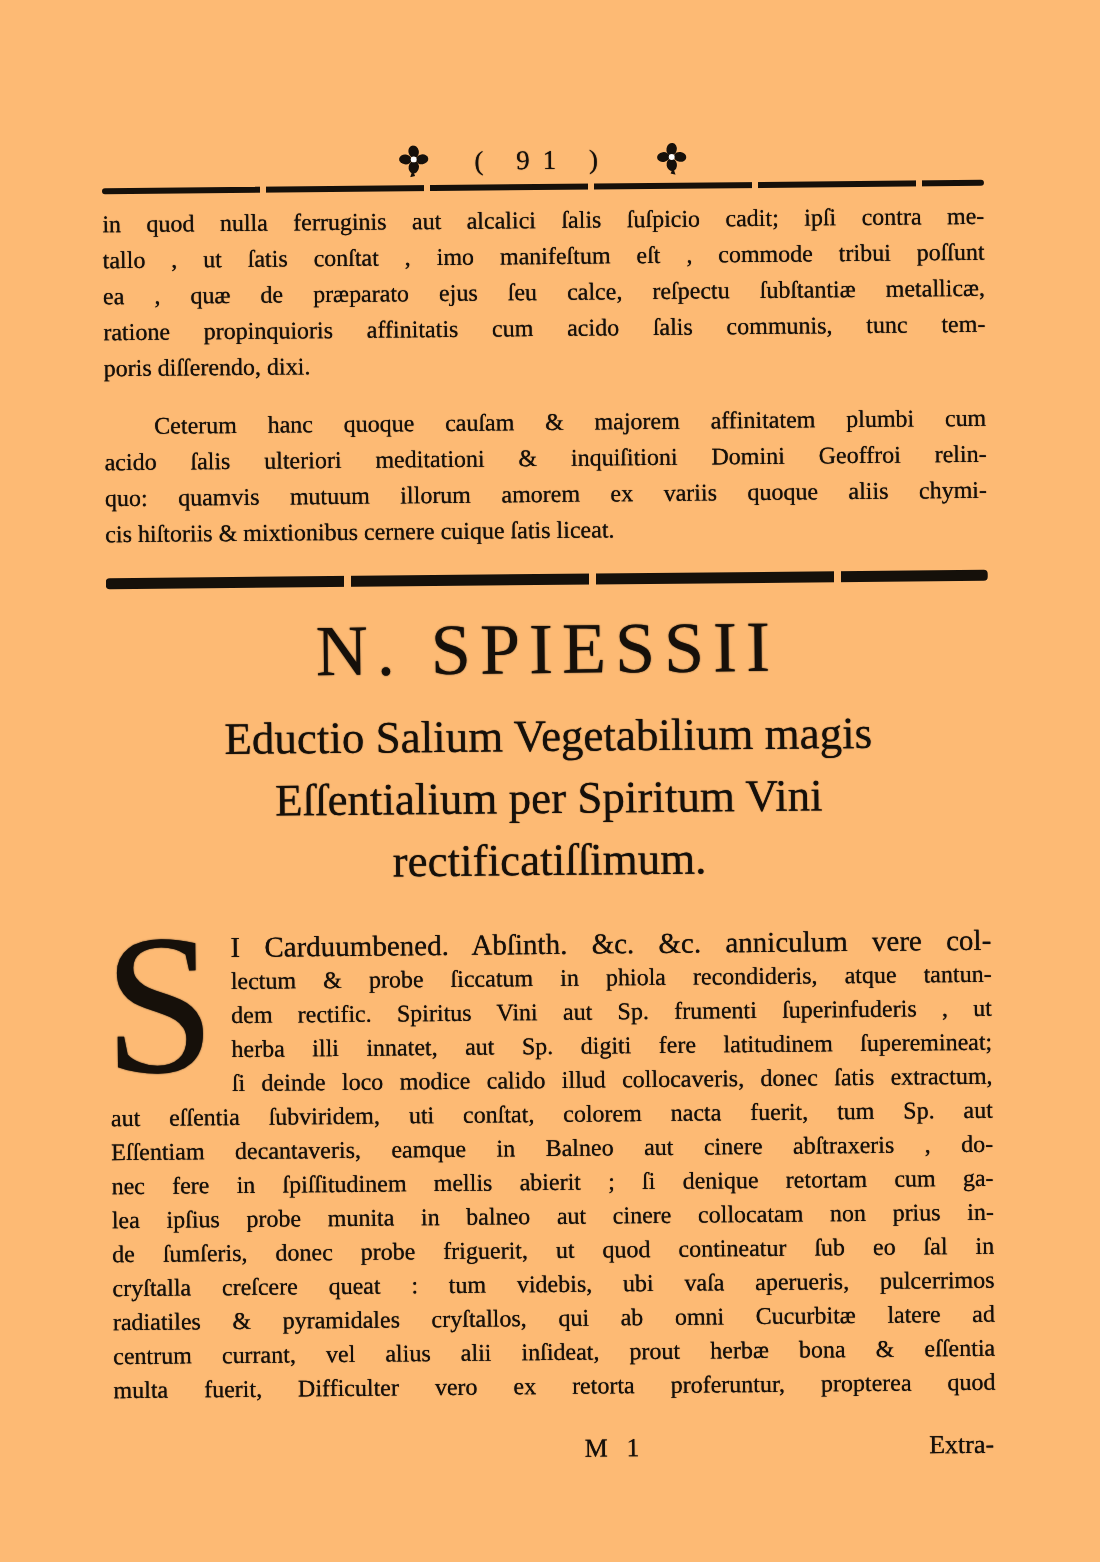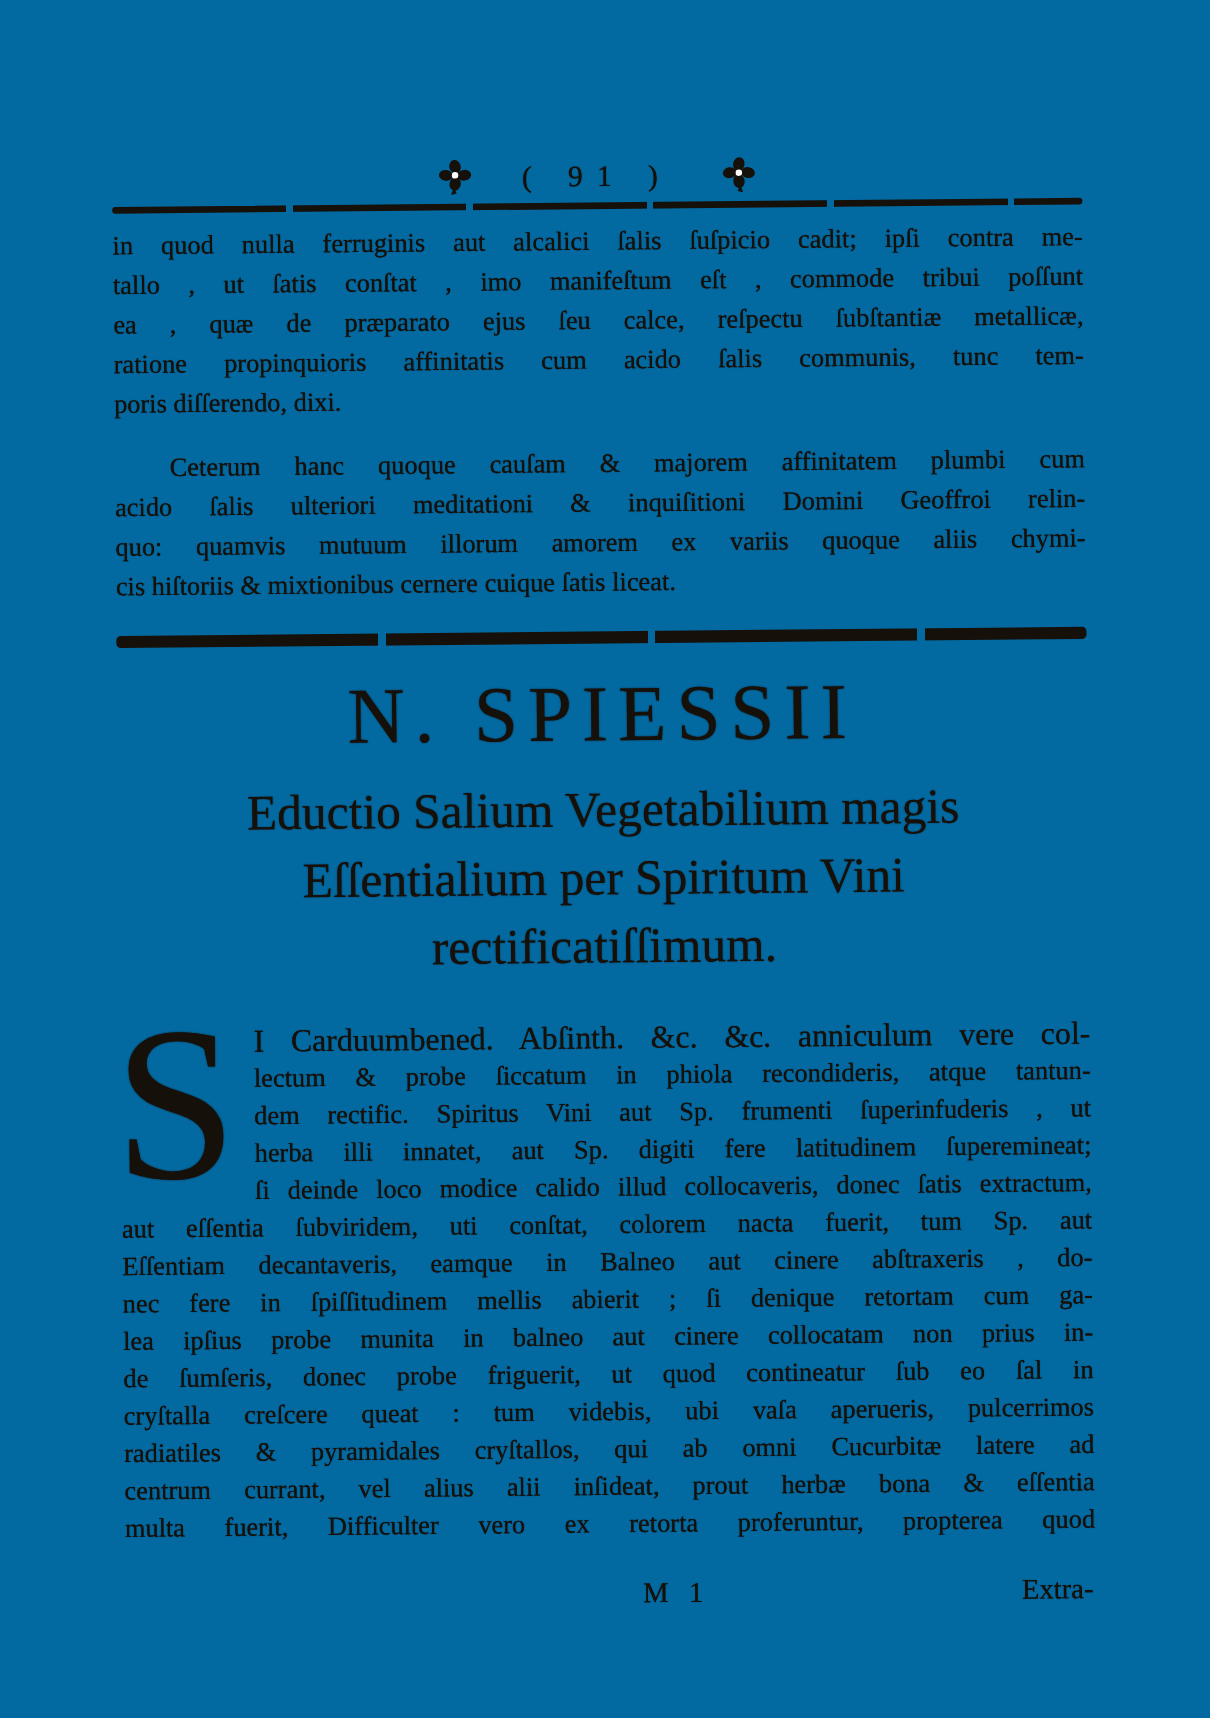--- a/index.html
+++ b/index.html
@@ -1,20 +1,20 @@
 <!DOCTYPE html>
 <html><head>
 <meta charset="utf-8">
 <title>Scanned book page</title>
 <style>
   html,body{margin:0;padding:0;background:#ffffff;}
   .page{
     position:relative;
     width:1100px;height:1562px;
-    background:#0369a1;
+    background:#fdba74;
     overflow:hidden;
     font-family:"Liberation Serif","DejaVu Serif",serif;
     color:#16100a;
   }
   .inner{
     position:absolute;
     left:106px;top:140px;
     width:882px;
     transform:rotate(-0.55deg);
     transform-origin:50% 35%;

